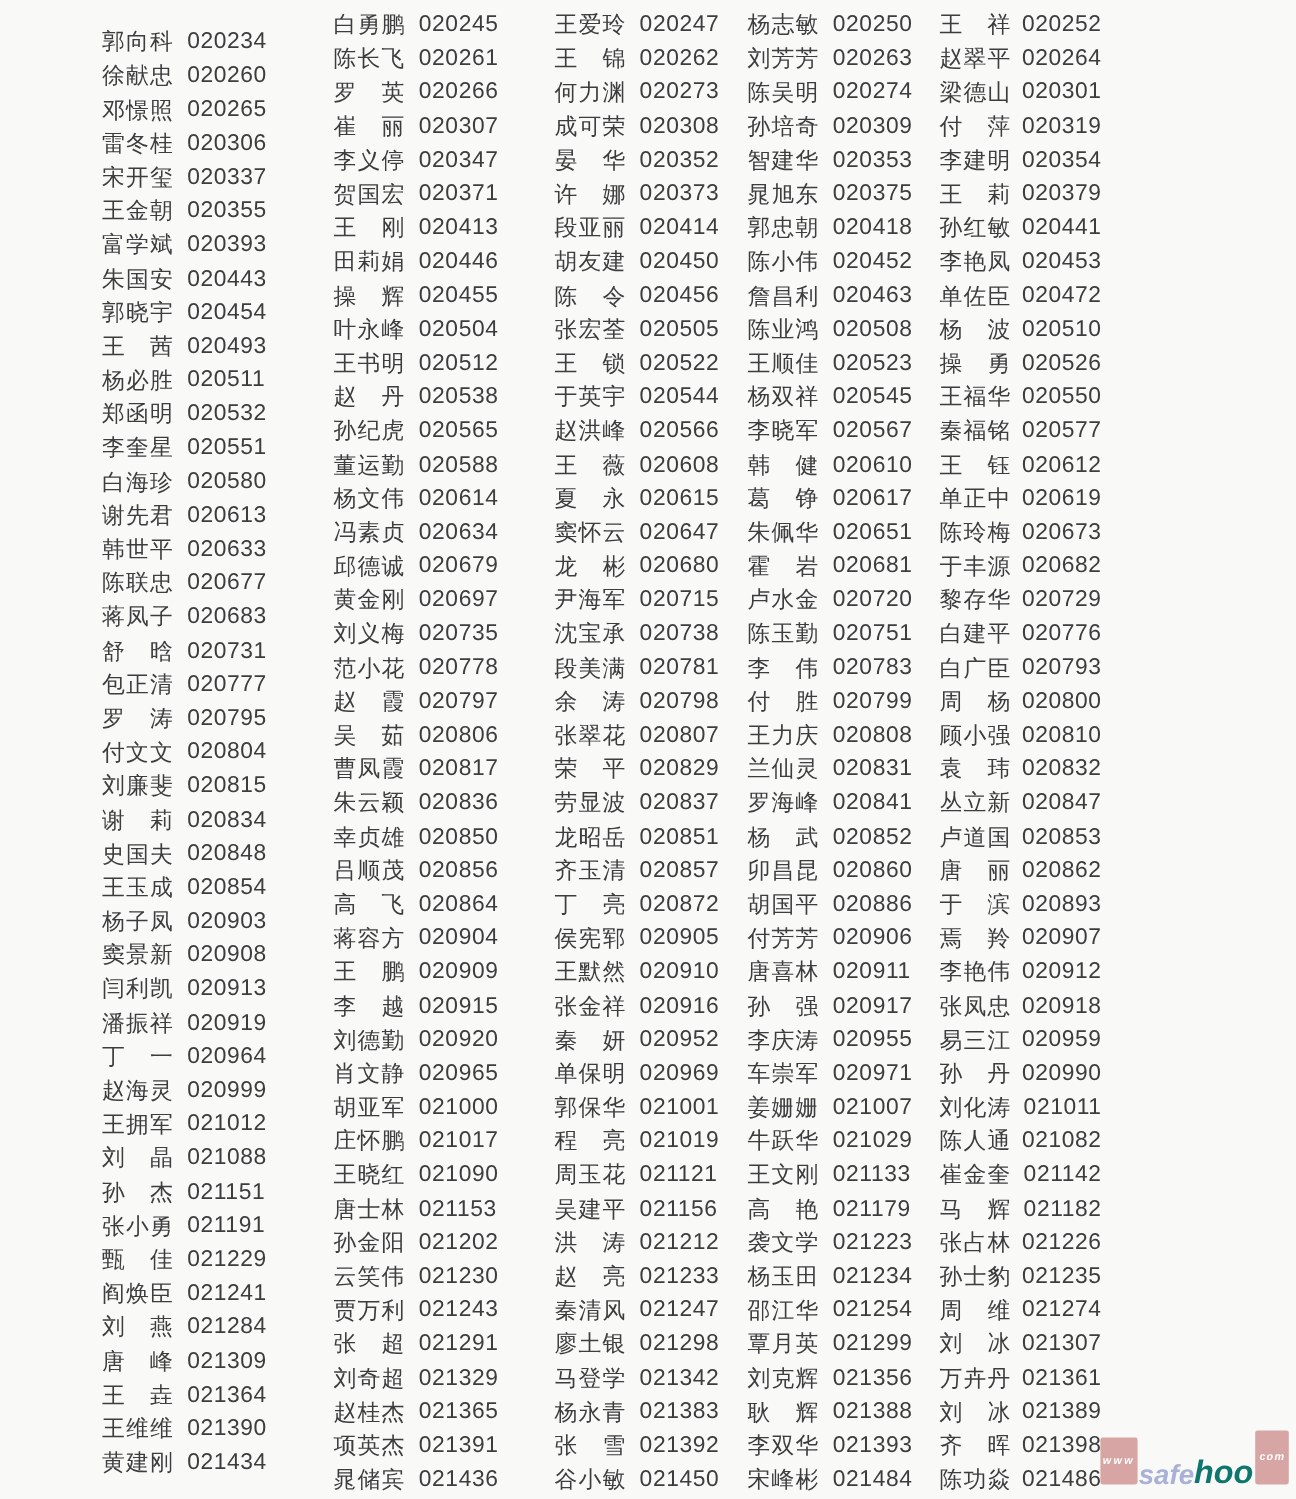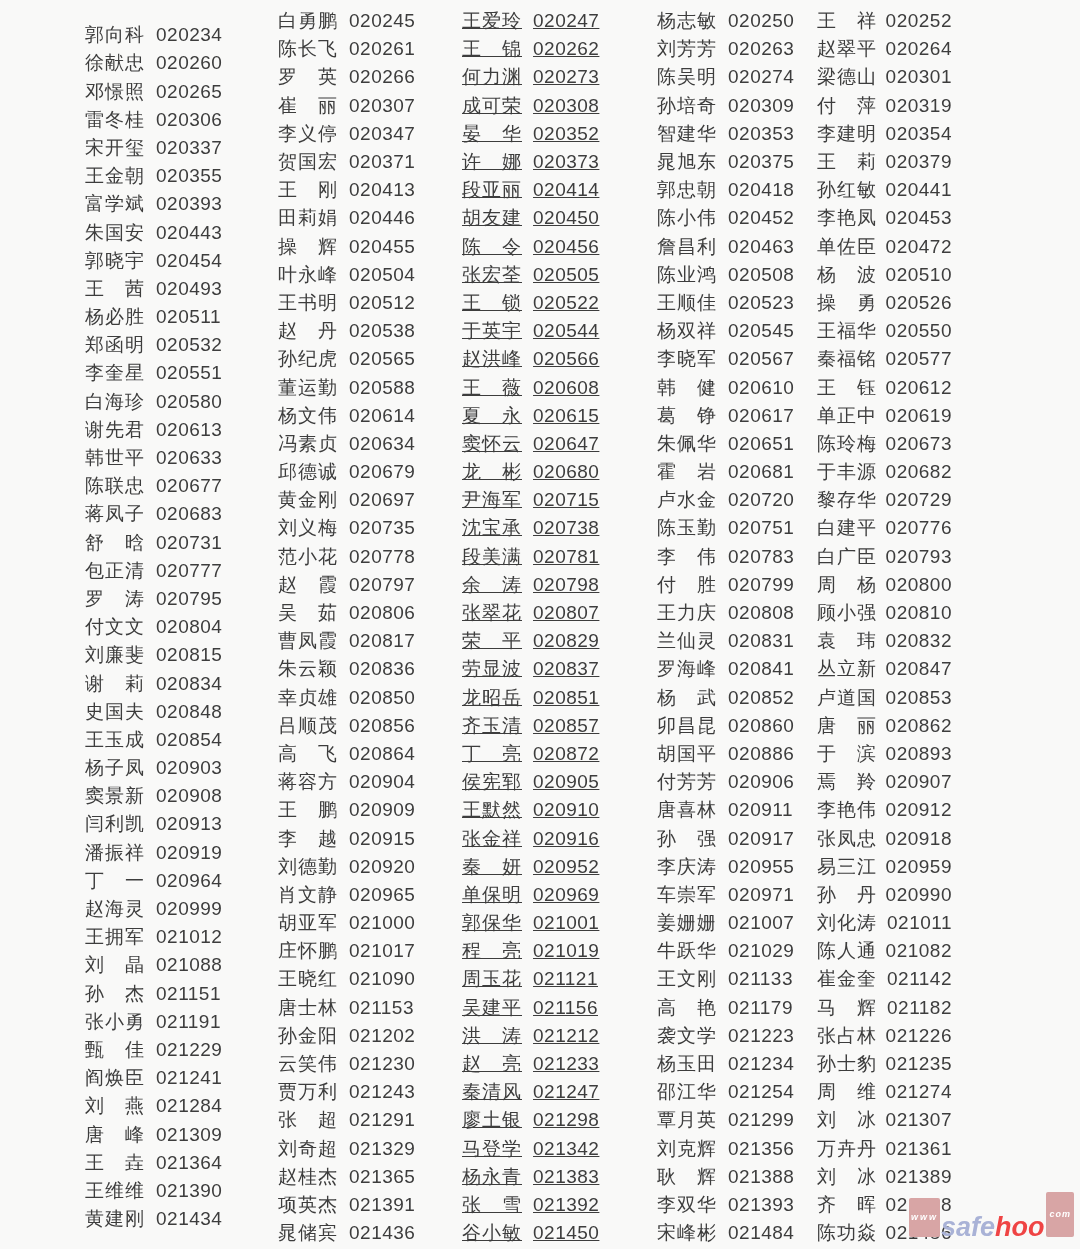--- a/index.html
+++ b/index.html
@@ -11,22 +11,22 @@
     position:relative;
     overflow:hidden;
   }
   .roster{
     display:flex;
     padding:7px 0 0 85px;
   }
   .col{display:flex;flex-direction:column;justify-content:center;}
   .col:nth-child(1){width:193px;}
   .col:nth-child(2){width:184px;}
-  .col:nth-child(3){width:161px;text-decoration:underline;}
-  .col:nth-child(4){width:160px;margin-left:34px;}
+  .col:nth-child(3){width:161px;}
+  .col:nth-child(4){width:160px;}
   .col:nth-child(5){width:135px;}
   .entry{
     height:28.2px;
     display:flex;
     align-items:center;
     white-space:nowrap;
     font-size:19px;
   }
   .nm{
     display:inline-block;
@@ -51,22 +51,22 @@
   }
   .wm-block{
     font-size:9px;
     color:#ffffff;
     background:#d8a5a5;
     padding:15px 2px;
     border-radius:2px;
     letter-spacing:2px;
     margin:0 1px 4px 0;
   }
-  .wm-safe{font-size:27px;color:#a9b2d6;}
-  .wm-hoo{font-size:27px;color:#ef4444;}
+  .wm-safe{font-size:23px;color:#a9b2d6;}
+  .wm-hoo{font-size:27px;color:#0f766e;}
   .wm-block2{
     font-size:9px;
     color:#ffffff;
     background:#d8a5a5;
     padding:18px 3px;
     border-radius:2px;
     letter-spacing:1px;
     margin:0 0 4px 2px;
   }
 </style>

